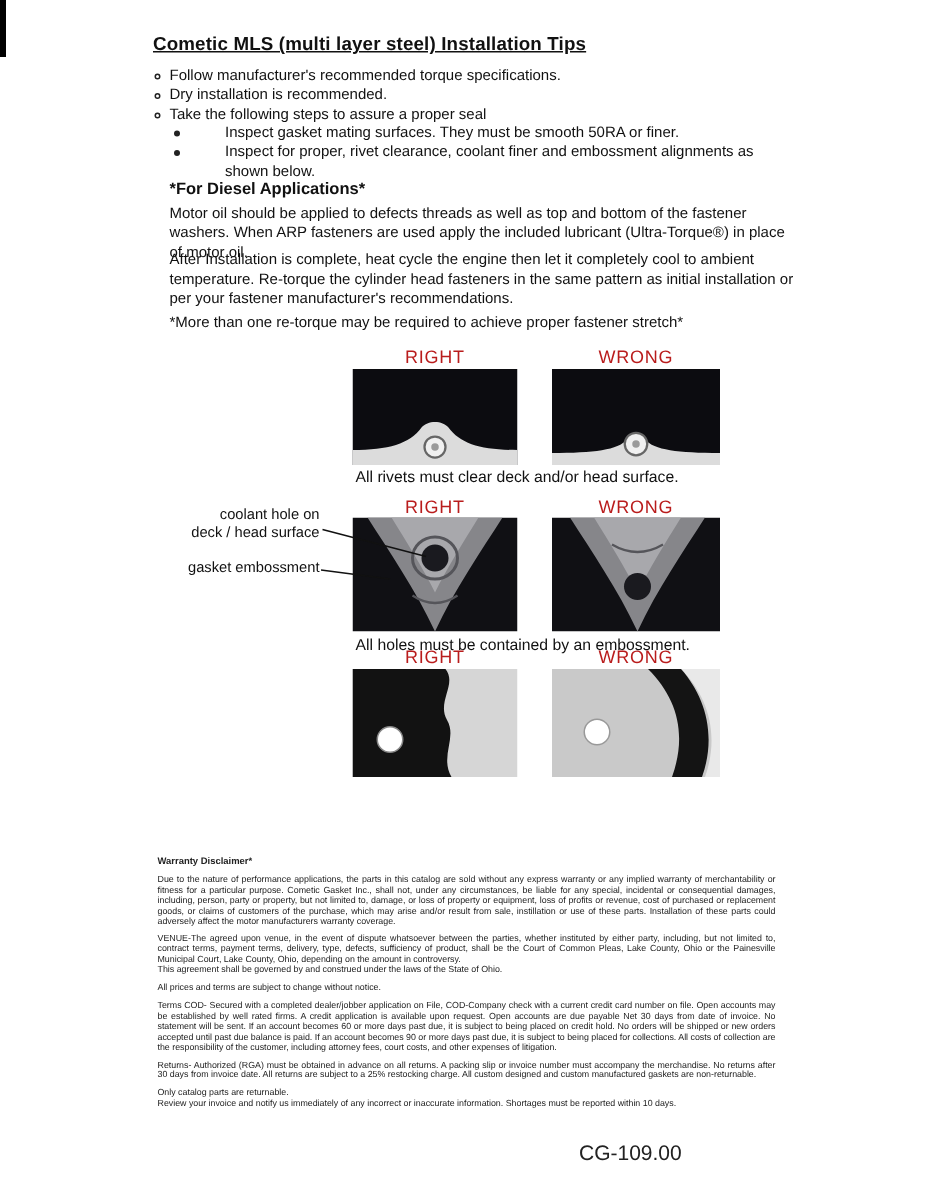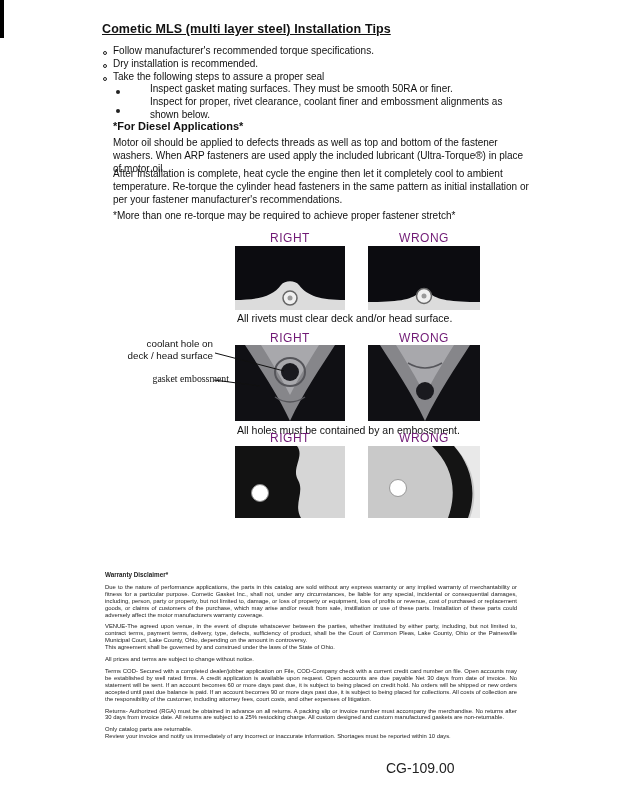--- a/index.html
+++ b/index.html
@@ -11,33 +11,33 @@
     overflow:hidden;
     padding-left:36px;
   }
   .edge-mark { position:absolute; left:0; top:0; width:4px; height:38px; background:#000; }
   .title {
     position:absolute; left:102px; top:22px;
     font-size:12.5px; font-weight:bold; text-decoration:underline;
     letter-spacing:.1px;
   }
   .tips { position:absolute; left:103px; top:45px; font-size:10px; line-height:12.8px; width:430px; }
-  .tip-row { display:flex;align-items:center; }
+  .tip-row { display:flex; }
   .tip-row.sub { margin-left:13px;gap:24px; }
   .bullet-cell { flex:0 0 10px; display:flex; }
   .b-hollow { width:4px; height:4px; border:1px solid #222; border-radius:50%; margin-top:4px; }
   .b-solid  { width:4px; height:4px; background:#222; border-radius:50%; margin-top:4px; }
 
   .diesel-heading { position:absolute; left:113px; top:120px; font-size:11px; font-weight:bold; }
   .para { position:absolute; left:113px; width:416px; font-size:10px; line-height:13px; }
   .para.p1 { top:136px; }
   .para.p2 { top:167px; }
   .para.note { top:209px; }
 
-  .dg-label { position:absolute; font-size:12px; text-align:center; color:#701a75; letter-spacing:.5px; }
+  .dg-label { position:absolute; font-size:12px; text-align:center; color:#b91c1c; letter-spacing:.5px; }
   .dg { position:absolute; display:block; }
   .dg-caption { position:absolute; font-size:10.5px; color:#111; line-height:12.5px; }
 
   .leader-label { position:absolute; font-size:9.8px; text-align:right; color:#111; line-height:11.5px; }
   .leader-lines { position:absolute; }
 
   .warranty { position:absolute; left:105px; top:572px; width:412px; font-size:5.9px; line-height:6.9px; color:#222; text-align:justify; }
   .w-head { font-weight:bold; font-size:6.3px; margin-bottom:5px; text-align:left; }
   .w-p { margin-bottom:5px; }
   .w-p.joined { margin-bottom:0; }
@@ -120,21 +120,21 @@
     <rect width="112" height="76" fill="#101014"></rect>
     <path d="M12,0 L102,0 C88,22 70,48 57,76 C44,48 26,22 12,0 Z" fill="#86868a"></path>
     <path d="M28,0 L86,0 C76,16 65,34 57,50 C49,34 38,16 28,0 Z" fill="#a8a8ac"></path>
     <circle cx="57" cy="46" r="9" fill="#1a1a1f"></circle>
     <path d="M40,18 Q57,28 74,18" fill="none" stroke="#55555a" stroke-width="1.5"></path>
   </svg>
   <div class="leader-label" style="left:113px; top:338px; width:100px;">
     <div>coolant hole on</div>
     <div>deck / head surface</div>
   </div>
-  <div class="leader-label" style="left:124px; top:373px; width:105px;font-family:Liberation Serif, serif;">gasket embossment</div>
+  <div class="leader-label" style="left:108px; top:373px; width:105px;">gasket embossment</div>
   <svg class="leader-lines" style="left:214px; top:344px;" width="76" height="50" viewBox="0 0 76 50">
     <line x1="1" y1="9" x2="70" y2="27" stroke="#111" stroke-width="1"></line>
     <line x1="0" y1="36" x2="46" y2="42" stroke="#111" stroke-width="1"></line>
   </svg>
   <div class="dg-caption" style="left:237px; top:424px;">All holes must be contained by an embossment.</div>
 
   <div class="dg-label" style="left:235px; top:431px; width:110px;">RIGHT</div>
   <div class="dg-label" style="left:368px; top:431px; width:112px;">WRONG</div>
   <svg class="dg" style="left:235px; top:446px;" width="110" height="72" viewBox="0 0 110 72">
     <rect width="110" height="72" fill="#d6d6d6"></rect>

